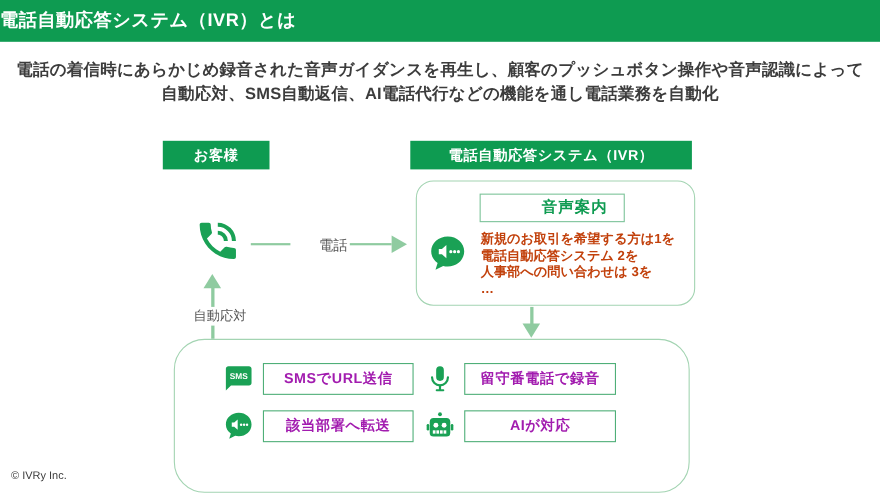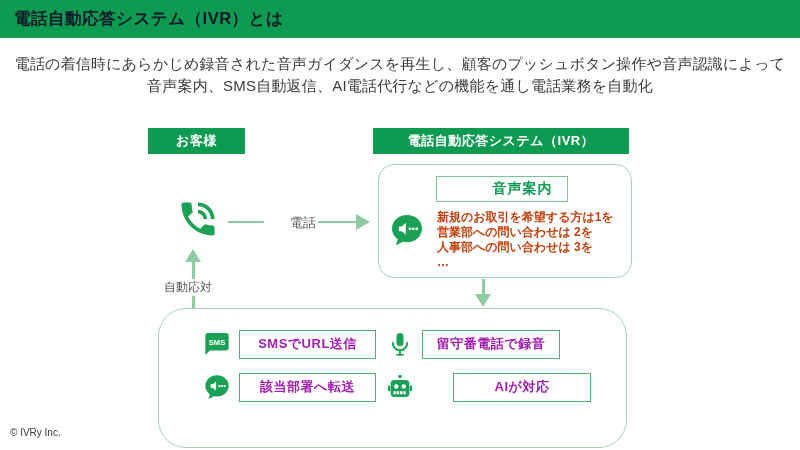--- a/index.html
+++ b/index.html
@@ -13,29 +13,29 @@
     overflow: hidden;
   }
 
   
   .topbar {
     position: absolute; top: 0; left: 0; width: 800px; height: 38px;
     background: #0e9b51;
     display: flex; align-items: center;
   }
   .topbar h1 {
-    color: #0f172a; font-size: 16.5px; font-weight: 700;
-    padding-left: 14px; letter-spacing: 0.5px;
+    color: #ffffff; font-size: 16.5px; font-weight: 700;
+    letter-spacing: 0.5px;
   }
 
   
   .subtitle {
     position: absolute; top: 53px; left: 0; width: 800px;
     text-align: center;
-    font-size: 15px; font-weight: 400; color: #3c3c3c;
+    font-size: 15px; font-weight: 700; color: #3c3c3c;
     line-height: 1.48; letter-spacing: 0.2px;
   }
 
   
   .badge {
     position: absolute; height: 26px;
     background: #0e9b51; color: #ffffff;
     font-size: 13px; font-weight: 700;
     display: flex; align-items: center; justify-content: center;
     letter-spacing: 0.5px;
@@ -90,21 +90,21 @@
     border-top: 13px solid #8fcba0;
   }
   .up-shaft { left: 192px; top: 261px; height: 47px; }
   .arrow-head-up {
     position: absolute; left: 185px; top: 249px; width: 0; height: 0;
     border-left: 8.5px solid transparent; border-right: 8.5px solid transparent;
     border-bottom: 13px solid #8fcba0;
   }
   .up-label {
     position: absolute; left: 164px; top: 279px; width: 60px;
-    background: #ffffff; text-align: left;
+    background: #ffffff; text-align: right;
     font-size: 12px; color: #555555; font-weight: 500;
   }
 
   
   .features-box {
     position: absolute; left: 158px; top: 308px; width: 469px; height: 140px;
     border: 1.5px solid #a3d4b2; border-radius: 28px; background: #ffffff;
   }
   .feature { position: absolute; display: flex; align-items: center; }
   .feature .f-icon {
@@ -116,40 +116,40 @@
     margin-left: 7px; width: 137px; height: 29px;
     border: 1px solid #4faf78; background: #ffffff;
     color: #a21caf; font-size: 13px; font-weight: 700;
     display: flex; align-items: center; justify-content: center;
     letter-spacing: 0.5px;
   }
   .feature-1 { left: 43px;  top: 20px; }
   .feature-2 { left: 226px; top: 20px; }
   .feature-2 .f-label, .feature-4 .f-label { width: 138px; }
   .feature-3 { left: 43px;  top: 63px; }
-  .feature-4 { left: 226px; top: 63px; gap: 31px; }
+  .feature-4 { left: 226px; top: 63px; }
 
   
   .footer {
     position: absolute; left: 10px; top: 427px;
     font-size: 10px; color: #3c3c3c;
   }
 </style>
 </head>
 <body>
 
 <div class="slide">
 
   <header class="topbar">
     <h1>電話自動応答システム（IVR）とは</h1>
   </header>
 
   <p class="subtitle">
     <span>電話の着信時にあらかじめ録音された音声ガイダンスを再生し、顧客のプッシュボタン操作や音声認識によって</span><br>
-    <span>音声案内、SMS自動返信、AI電話代行などの機能を通し電話業務を自動化</span>
+    <span>自動応対、SMS自動返信、AI電話代行などの機能を通し電話業務を自動化</span>
   </p>
 
   <div class="badge badge-customer">お客様</div>
   <div class="badge badge-ivr">電話自動応答システム（IVR）</div>
 
   <div class="phone-wrap">
     <svg viewBox="0 0 24 24" fill="#1aa155" xmlns="http://www.w3.org/2000/svg">
       <path d="M6.62 10.79c1.44 2.83 3.76 5.15 6.59 6.59l2.2-2.2c.27-.27.67-.36 1.02-.24 1.12.37 2.33.57 3.57.57.55 0 1 .45 1 1V20c0 .55-.45 1-1 1-9.39 0-17-7.61-17-17 0-.55.45-1 1-1h3.5c.55 0 1 .45 1 1 0 1.25.2 2.45.57 3.57.11.35.03.74-.24 1.02l-2.21 2.2z"></path>
       <path d="M19 12h2a9 9 0 0 0-9-9v2c3.87 0 7 3.13 7 7z"></path>
       <path d="M15 12h2a5 5 0 0 0-5-5v2c1.66 0 3 1.34 3 3z"></path>
@@ -167,21 +167,21 @@
       <svg viewBox="0 0 24 24" xmlns="http://www.w3.org/2000/svg">
         <path fill="#1aa155" d="M12 2C6.48 2 2 6.03 2 11c0 2.89 1.52 5.46 3.88 7.11L4.6 22.2l4.66-2.33c.87.21 1.79.33 2.74.33 5.52 0 10-4.03 10-9.2S17.52 2 12 2z"></path>
         <path fill="#ffffff" d="M6.6 9.6v3.2h1.9l2.7 2.4V7.2L8.5 9.6z"></path>
         <circle fill="#ffffff" cx="13.9" cy="11.2" r="0.95"></circle>
         <circle fill="#ffffff" cx="16.2" cy="11.2" r="0.95"></circle>
         <circle fill="#ffffff" cx="18.5" cy="11.2" r="0.95"></circle>
       </svg>
     </div>
     <div class="vg-lines">
       <div>新規のお取引を希望する方は1を</div>
-      <div>営業部への問い合わせは 2を</div>
+      <div>電話自動応答システム 2を</div>
       <div>人事部への問い合わせは 3を</div>
       <div>…</div>
     </div>
   </div>
 
   <div class="v-shaft down-shaft"></div>
   <div class="arrow-head-down"></div>
 
   <div class="arrow-head-up"></div>
   <div class="v-shaft up-shaft"></div>

